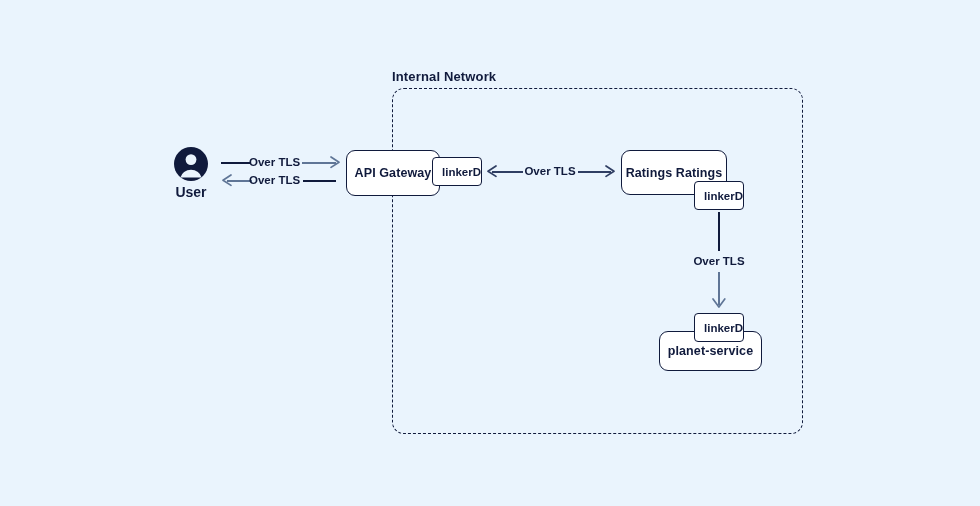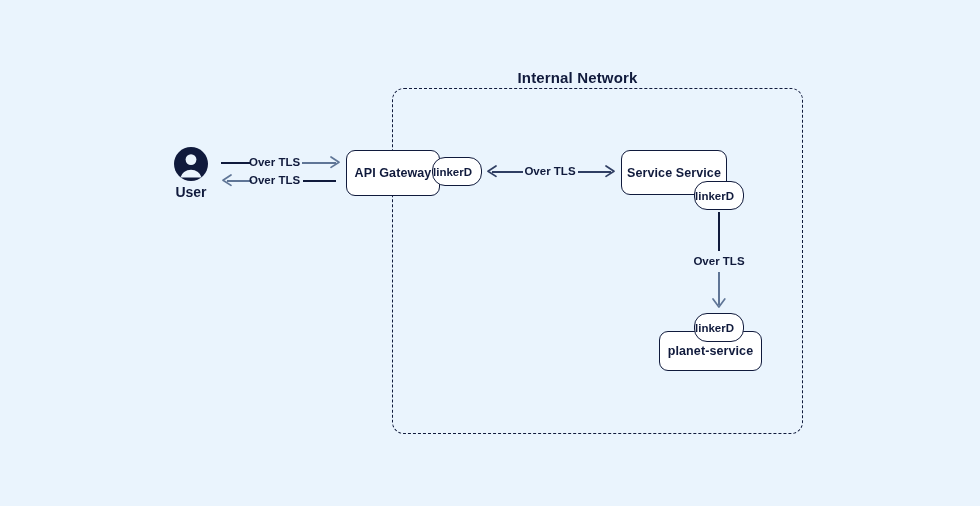--- a/index.html
+++ b/index.html
@@ -24,25 +24,24 @@
   .network-box {
     left: 392px;
     top: 88px;
     width: 411px;
     height: 346px;
     border: 1.6px dashed #101a3c;
     border-radius: 12px;
     box-sizing: border-box;
   }
   .network-label {
-    left: 372px;
+    left: 392px;
     top: 69px;
     width: 411px;
-    text-align: center;
-    font-size: 15px;
+    font-size: 13px;
     font-weight: bold;
     color: #101a3c;
     letter-spacing: 0.15px;
   }
 
   
   .node {
     box-sizing: border-box;
     background: #ffffff;
     border: 1.7px solid #101a3c;
@@ -53,24 +52,24 @@
     font-size: 12.5px;
     font-weight: bold;
     color: #101a3c;
     letter-spacing: 0.1px;
     white-space: nowrap;
   }
   .sidecar {
     box-sizing: border-box;
     background: #ffffff;
     border: 1.7px solid #101a3c;
-    border-radius: 13px;
+    border-radius: 4px;
     display: flex;
     align-items: center;
-    justify-content: flex-start;
+    justify-content: flex-end;
     font-size: 11.5px;
     font-weight: bold;
     color: #101a3c;
     white-space: nowrap;
   }
 
   
   .api-gateway   { left: 346px; top: 150px; width: 94px;  height: 46px; z-index: 2; }
   .api-sidecar   { left: 432px; top: 157px; width: 50px;  height: 29px; z-index: 3; }
 
@@ -157,21 +156,21 @@
     <path d="M10 1 L2 6.2 L10 11.4" fill="none" stroke="#2f3e63" stroke-width="1.7" stroke-linecap="round" stroke-linejoin="round"></path>
   </svg>
   <div class="abs hline seg-dark" style="left:492px; top:171px; width:31px; background:#2f3e63;"></div>
   <div class="abs conn-label" style="left:522px; top:165px; width:56px;">Over TLS</div>
   <div class="abs hline seg-dark" style="left:578px; top:171px; width:33px; background:#2f3e63;"></div>
   <svg class="abs arrowhead" style="left:605px; top:165px;" width="12" height="13">
     <path d="M1 1 L9 6.2 L1 11.4" fill="none" stroke="#2f3e63" stroke-width="1.7" stroke-linecap="round" stroke-linejoin="round"></path>
   </svg>
 
   <div class="abs node ratings">
-    <span>Service Service</span>
+    <span>Ratings Ratings</span>
   </div>
   <div class="abs sidecar ratings-sidecar">
     <span>linkerD</span>
   </div>
 
   <div class="abs vline seg-dark" style="left:718px; top:212px; height:39px;"></div>
   <div class="abs conn-label" style="left:691px; top:255px; width:56px;">Over TLS</div>
   <div class="abs vline seg-grey" style="left:718px; top:272px; height:33px;"></div>
   <svg class="abs arrowhead" style="left:712px; top:298px;" width="14" height="12">
     <path d="M1 1 L6.9 9 L12.8 1" fill="none" stroke="#5f7596" stroke-width="1.7" stroke-linecap="round" stroke-linejoin="round"></path>

